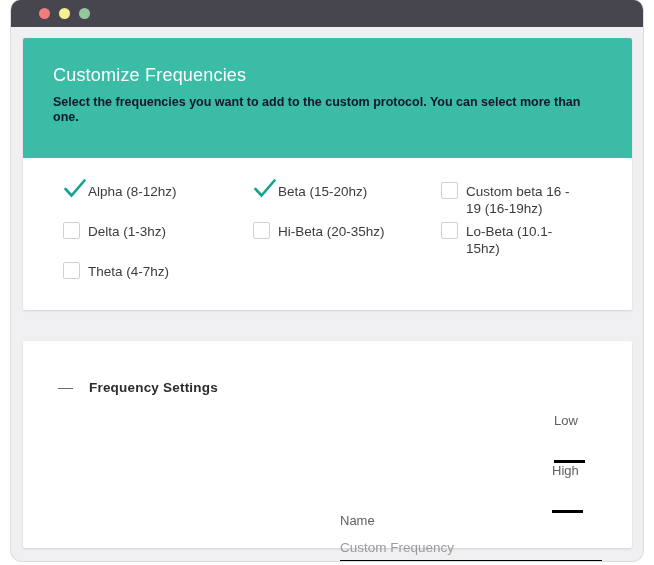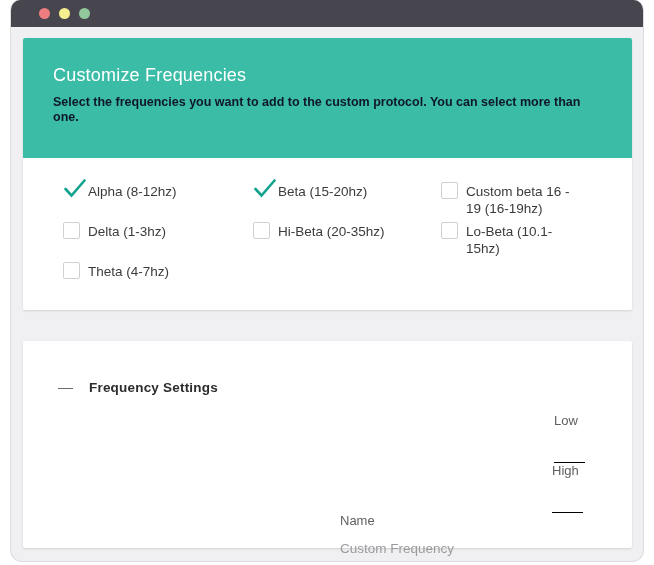--- a/index.html
+++ b/index.html
@@ -133,21 +133,21 @@
     flex-direction: column;
   }
   .field { display: flex; flex-direction: column; }
   .field-label {
     font-size: 13px;
     color: #5f5f61;
     margin-bottom: 6px;
   }
   .field input {
     border: none;
-    border-bottom: 1px solid #000000;
+    border-bottom: 3px solid #000000;
     background: transparent;
     height: 29px;
     font-size: 13.5px;
     font-family: "Liberation Sans", sans-serif;
     color: #3b3b3d;
     outline: none;
     border-radius: 0;
   }
   .field input::placeholder { color: #9b9b9d; }
   .field.low   { width: 31px; margin-right: 17px; }

